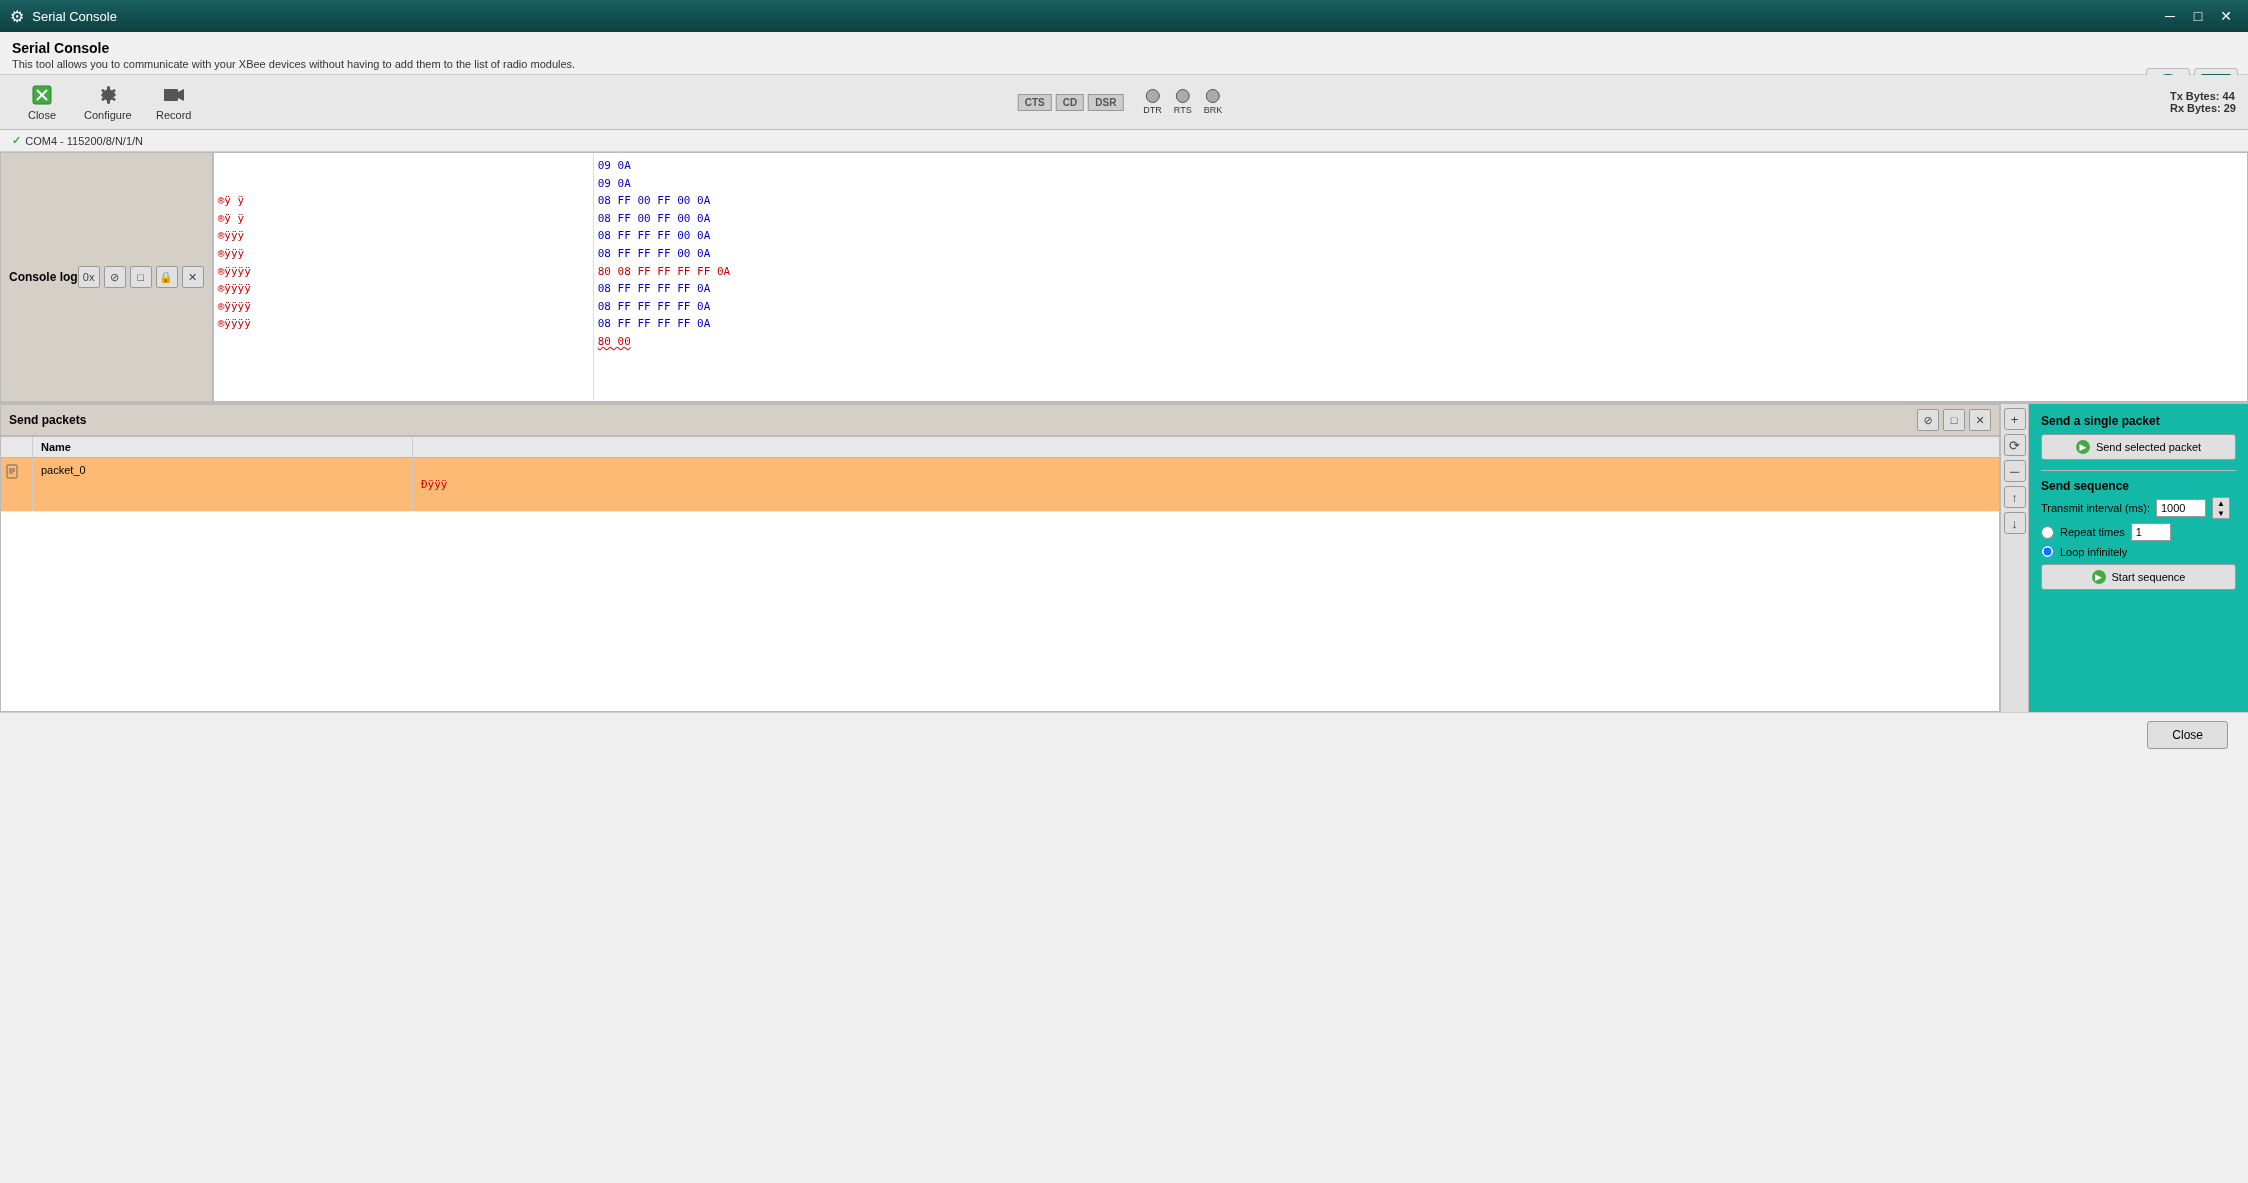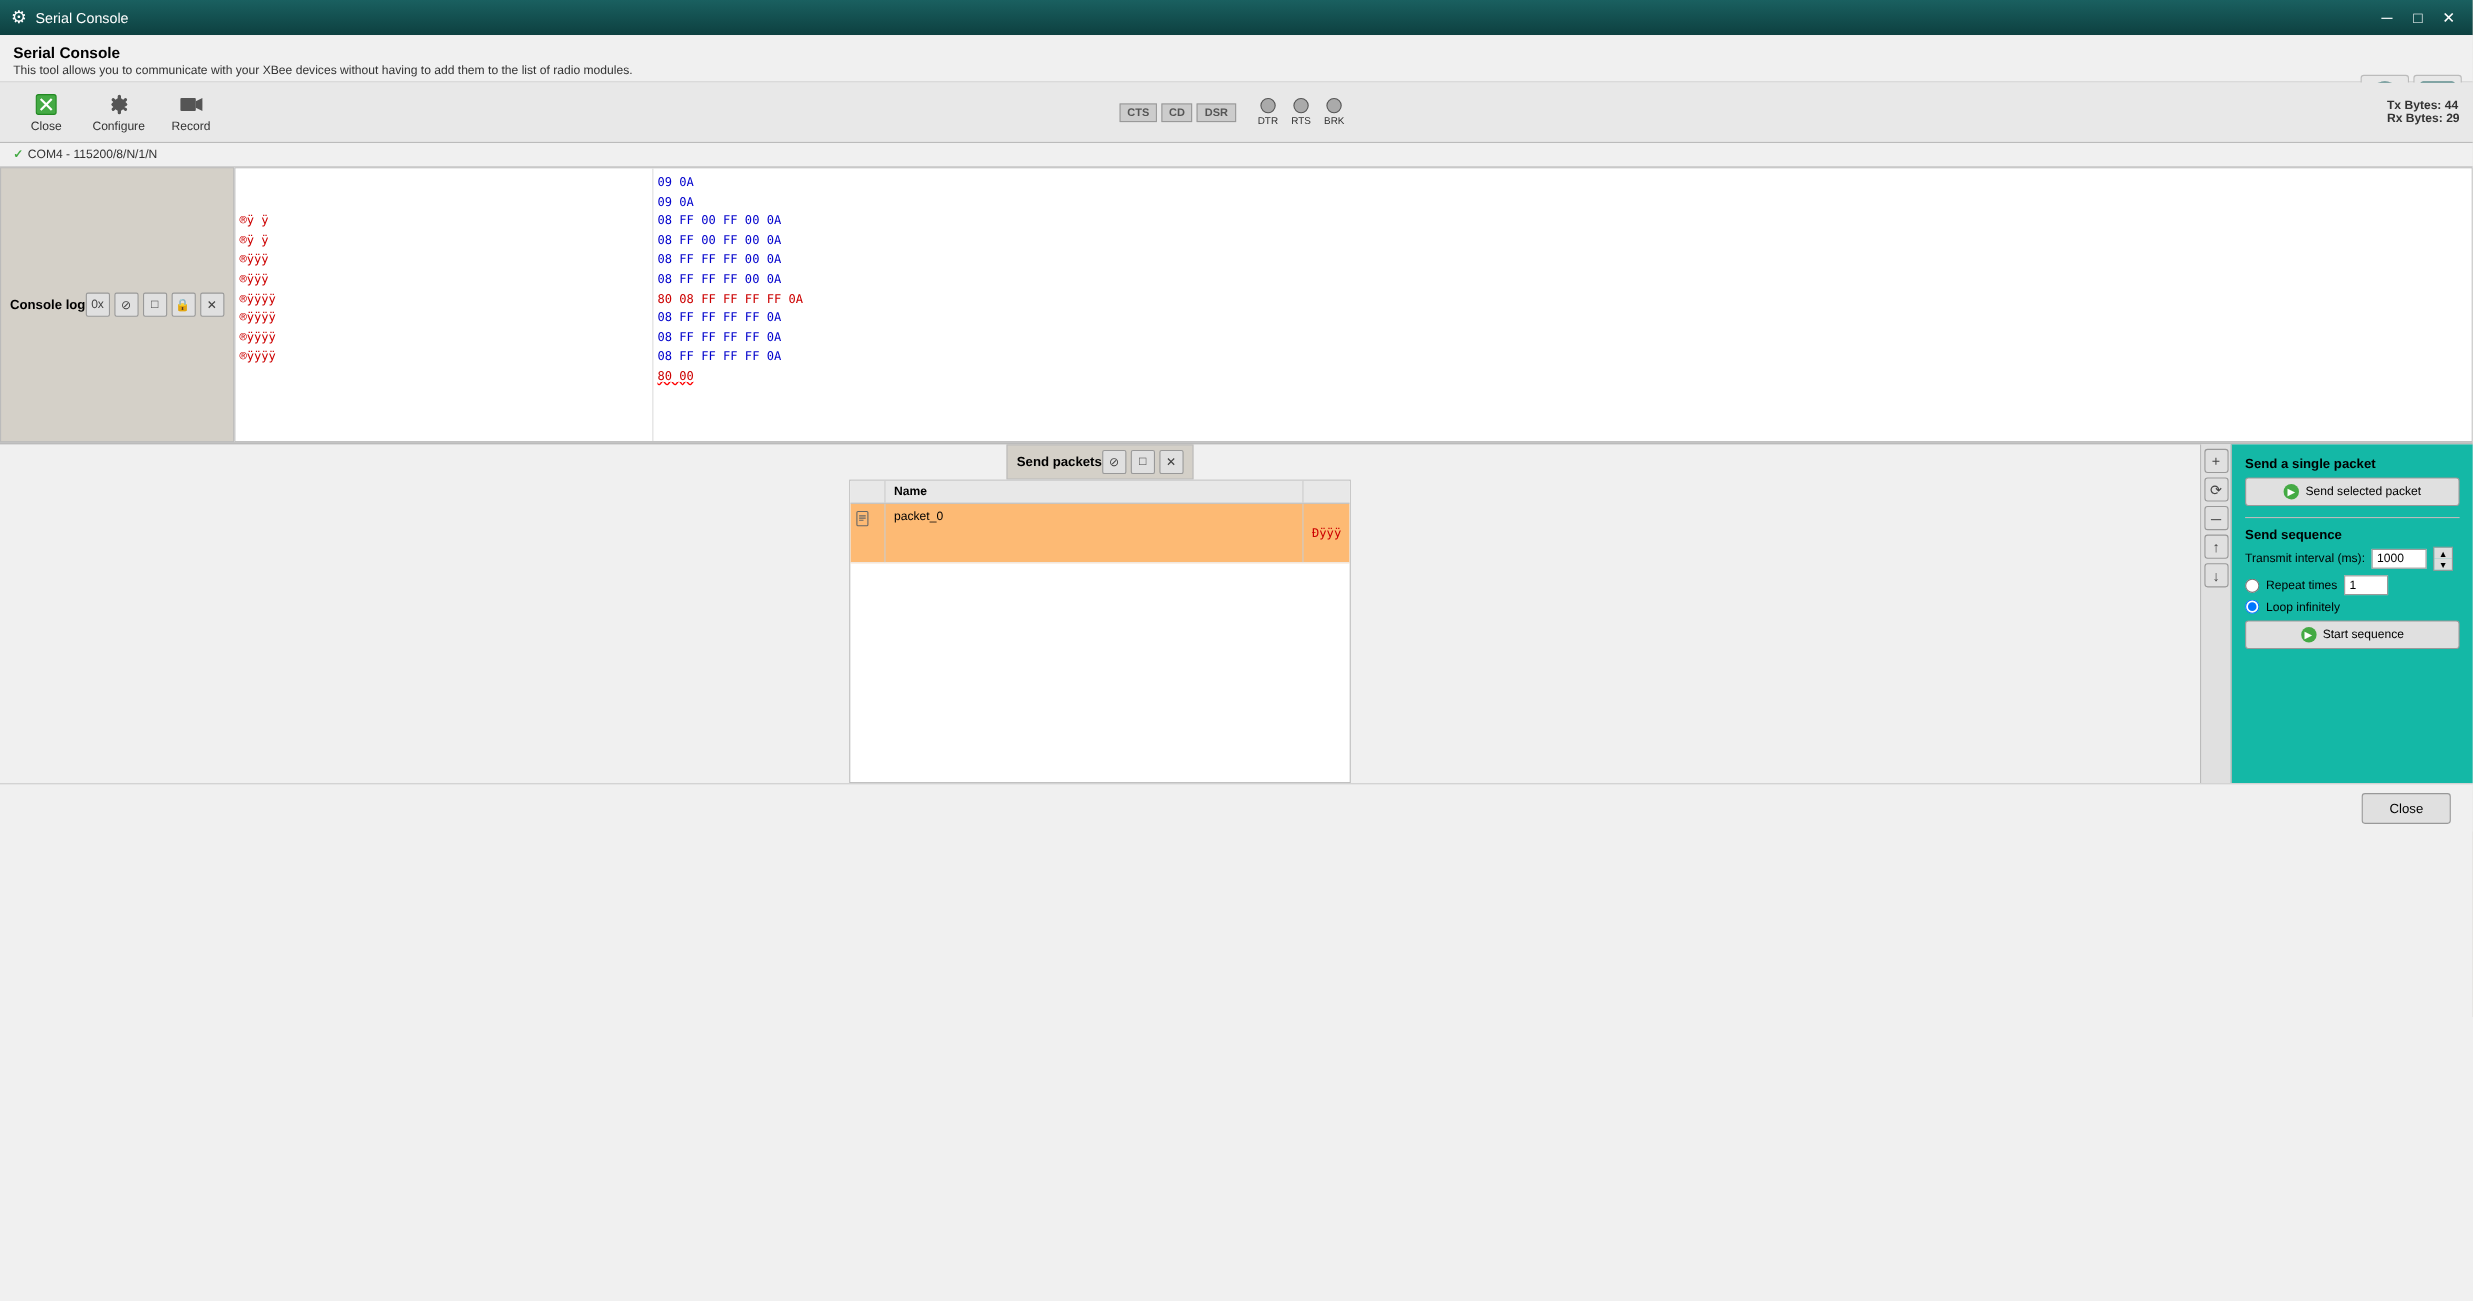--- a/index.html
+++ b/index.html
@@ -248,21 +248,20 @@
     #send-packets-section {
       height: 310px;
       display: flex;
       border-top: 2px solid #bbb;
     }
     #send-packets-main {
       flex: 1;
       display: flex;
       flex-direction: column;
       min-width: 0;
-      align-items: center;
     }
     #send-packets-header {
       background: #d4d0c8;
       padding: 4px 8px;
       font-size: 12px;
       font-weight: bold;
       border: 1px solid #bbb;
       display: flex;
       align-items: center;
       justify-content: space-between;

